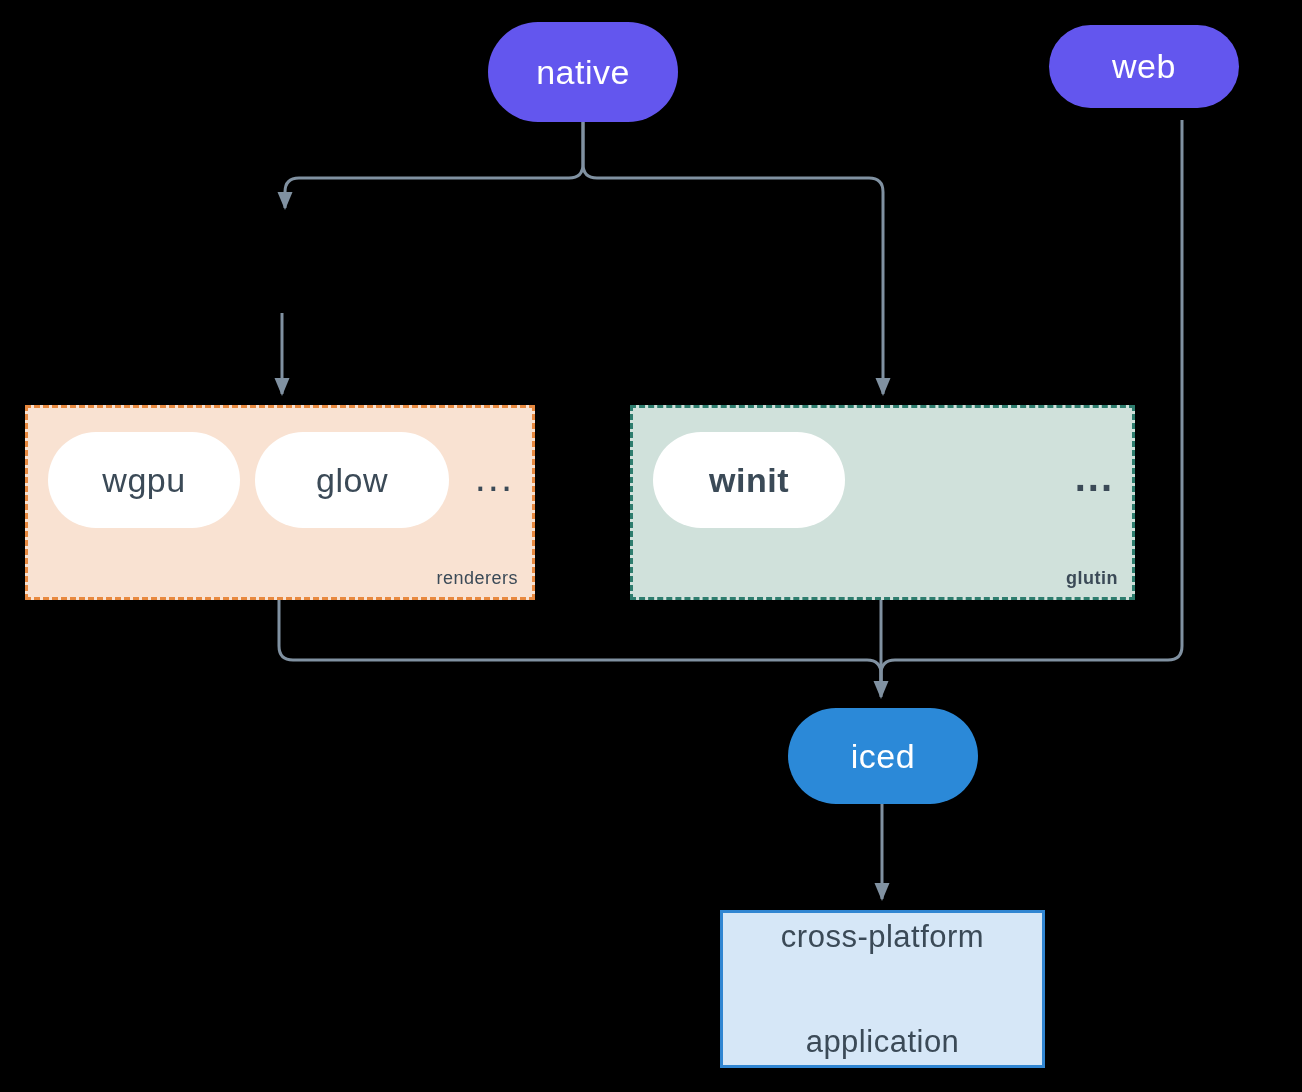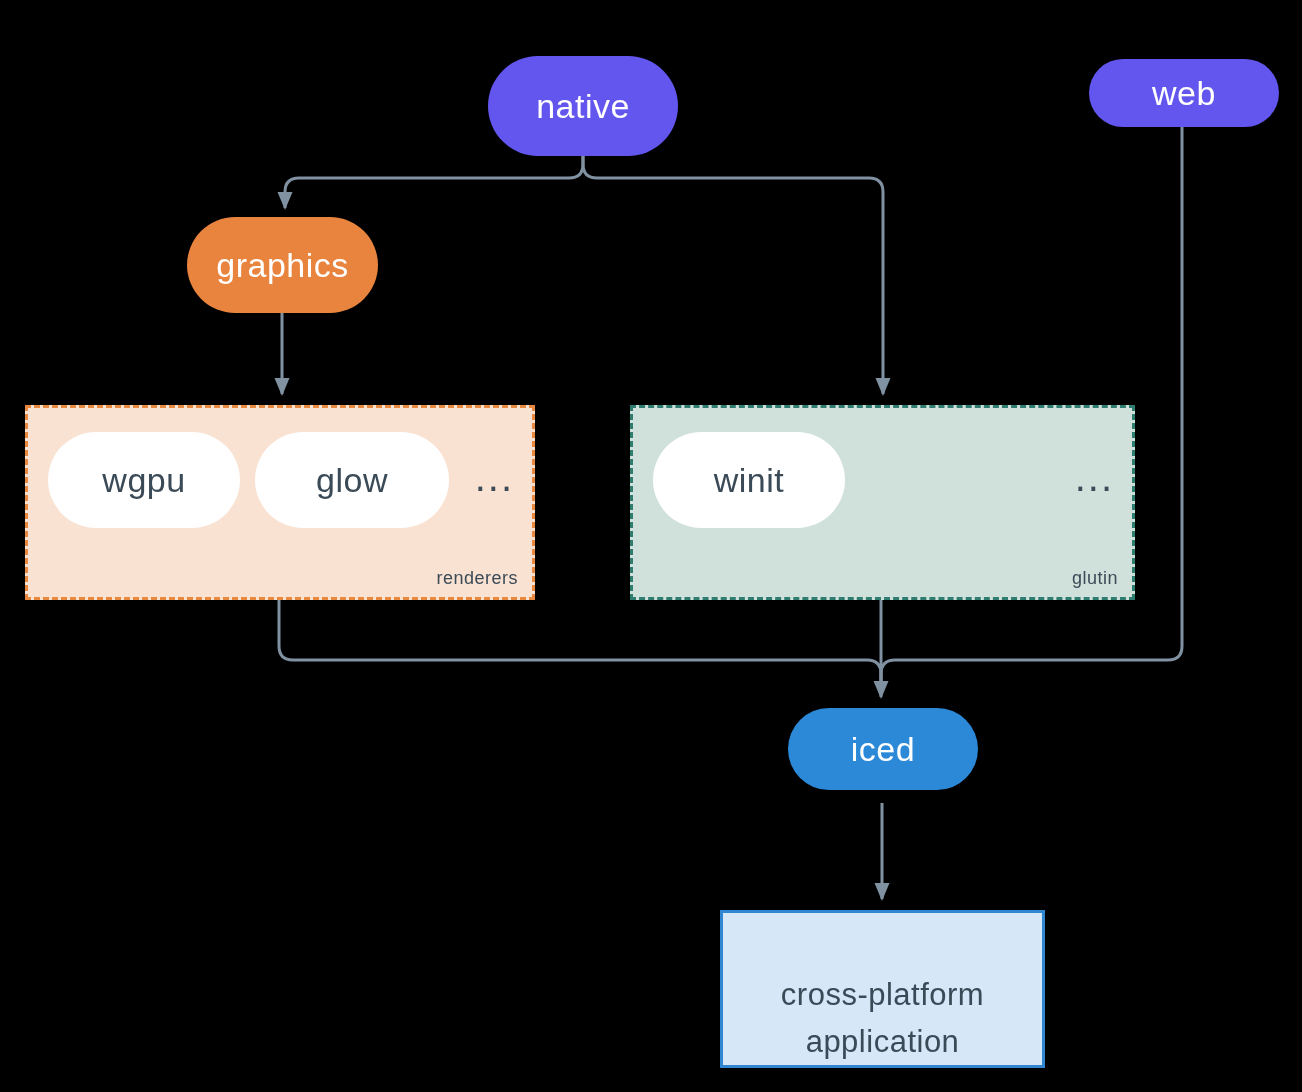--- a/index.html
+++ b/index.html
@@ -18,48 +18,48 @@
     position:relative;width:1302px;height:1092px;background:var(--bg,#000);overflow:hidden;
   }
   .edges{position:absolute;left:0;top:0;width:1302px;height:1092px;}
   .edges path{stroke:var(--edge,#8091a1);stroke-width:3;fill:none;}
 
   .pill{
     position:absolute;display:flex;align-items:center;justify-content:center;
     border-radius:999px;font-size:34px;letter-spacing:.5px;
   }
   .node-pill{color:var(--node-text,#fff);}
-  .pill-native,.pill-web{background:var(--purple,#6356ee);margin-top:34px;}
+  .pill-native,.pill-web{background:var(--purple,#6356ee);}
   .pill-native{left:488px;top:22px;width:190px;height:100px;}
-  .pill-web{left:1089px;top:25px;width:190px;height:68px;}
+  .pill-web{left:1049px;top:25px;width:190px;height:83px;}
   .pill-graphics{left:187px;top:217px;width:191px;height:96px;background:var(--orange,#e8843d);}
-  .pill-iced{left:788px;top:708px;width:190px;height:82px;background:var(--blue,#2b89d8);}
+  .pill-iced{left:788px;top:708px;width:190px;height:96px;background:var(--blue,#2b89d8);}
 
   .group{
     position:absolute;box-sizing:border-box;width:510px;height:195px;top:405px;
   }
   .group-renderers{left:25px;background:var(--orange-fill,#f9e2d2);border:3px dashed var(--orange-border,#e8893f);}
-  .group-shells{left:630px;width:505px;background:var(--teal-fill,#d0e1db);border:3px dashed var(--teal-border,#2e7d6e);}
+  .group-shells{left:630px;width:505px;background:var(--teal-fill,#d0e1db);border:3px dashed var(--teal-border,#2e7d6e);font-weight:bold;}
   .inner-pill{
     background:#ffffff;color:var(--ink,#3b4a57);top:24px;height:96px;
   }
   .inner-1{left:20px;width:192px;}
   .inner-2{left:227px;width:194px;}
   .ellipsis{
     position:absolute;right:18px;top:49px;font-size:40px;line-height:1;
     color:var(--ink,#3b4a57);letter-spacing:2px;
   }
   .group-label{
     position:absolute;right:14px;bottom:8px;font-size:18px;color:var(--ink,#3b4a57);
     letter-spacing:.5px;
   }
   .app-box{
     position:absolute;box-sizing:border-box;left:720px;top:910px;width:325px;height:158px;
     background:var(--blue-fill,#d6e7f7);border:3px solid var(--blue-border,#3186d2);
-    display:flex;flex-direction:column;align-items:center;justify-content:flex-end;
+    display:flex;flex-direction:column;align-items:center;justify-content:space-between;
     color:var(--ink,#3b4a57);font-size:31px;line-height:47px;letter-spacing:.5px;
   }
 </style>
 </head>
 <body>
 
 <div class="canvas">
 
   <svg class="edges" viewBox="0 0 1302 1092" xmlns="http://www.w3.org/2000/svg">
     <defs>
@@ -77,23 +77,20 @@
   </svg>
 
   <div class="pill node-pill pill-native">
     <span>native</span>
   </div>
 
   <div class="pill node-pill pill-web">
     <span>web</span>
   </div>
 
-  <div class="pill node-pill pill-graphics">
-    <span>graphics</span>
-  </div>
 
   <div class="group group-renderers">
     <div class="pill inner-pill inner-1">
       <span>wgpu</span>
     </div>
     <div class="pill inner-pill inner-2">
       <span>glow</span>
     </div>
     <span class="ellipsis">...</span>
     <span class="group-label">renderers</span>

